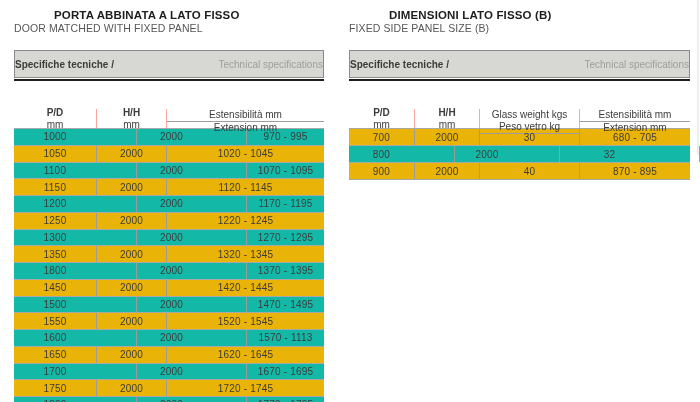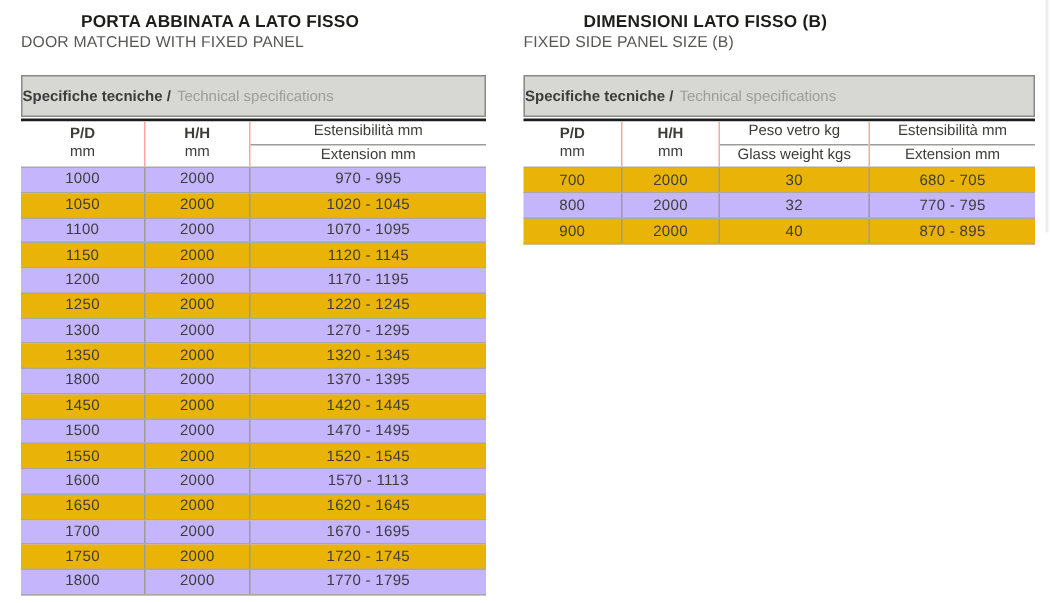--- a/index.html
+++ b/index.html
@@ -12,39 +12,39 @@
     display:flex;gap:25px;padding:8px 0 0 14px;}
   .col{box-sizing:border-box;}
   .col.left{width:310px;flex:0 0 310px;}
   .col.right{width:341px;flex:0 0 341px;}
   .sec-title{margin:0;font-size:11.5px;line-height:14px;font-weight:bold;
     color:#1d1d1b;letter-spacing:.15px;padding-left:40px;}
   .sec-subtitle{margin:0;font-size:10.5px;line-height:13px;font-weight:normal;
     color:#575756;letter-spacing:.1px;}
   .spec-table{margin-top:15px;}
   .band{height:28px;background:#d7d8d4;border:1px solid #8a8a88;box-sizing:border-box;
-    display:flex;align-items:center;justify-content:flex-start;gap:4px;font-size:10px;}
+    display:flex;align-items:center;justify-content:space-between;gap:4px;font-size:10px;}
   .band-bold{font-weight:bold;color:#3c3c3b;}
   .band-light{color:#9d9d9c;}
   .thick{height:2px;background:#1d1d1b;margin-top:1px;}
-  .hdr{display:flex;height:31px;border-bottom:1px solid #a8a8a6;box-sizing:border-box;
-    background:#ffffff;font-size:10px;line-height:12px;}
+  .hdr{display:flex;height:20px;border-bottom:1px solid #a8a8a6;box-sizing:border-box;
+    background:#ffffff;font-size:10px;line-height:12px;margin-top:28px;}
   .hcell{display:flex;flex-direction:column;align-items:center;justify-content:center;
     box-sizing:border-box;}
   .hcell + .hcell{border-left:1px solid #fca5a5;}
   .hstrong{font-weight:bold;}
   .hcell.split{flex-direction:column;justify-content:stretch;}
   .hhalf{flex:1;width:100%;display:flex;align-items:center;justify-content:center;
     box-sizing:border-box;}
   .hhalf.top{border-bottom:1px solid #9c9c9a;}
   .tbody{font-size:10px;}
   .trow{display:flex;border-bottom:1px solid #a8a8a6;box-sizing:border-box;background:#eab308;}
   .lt .trow{height:16.76px;}
   .rt .trow{height:17px;}
-  .trow.alt{background:#c4b5fd;}
+  .trow.alt{background:#14b8a6;gap:40px;}
   .cell{display:flex;align-items:center;justify-content:center;box-sizing:border-box;
     letter-spacing:.2px;}
   .cell + .cell{border-left:1px solid #9c9c9a;}
   .lt-c0{width:82px;flex:0 0 82px;}
   .lt-c1{width:70px;flex:0 0 70px;}
   .lt-c2{flex:1;}
   .rt-c0{width:65px;flex:0 0 65px;}
   .rt-c1{width:65px;flex:0 0 65px;}
   .rt-c2{width:100px;flex:0 0 100px;}
   .rt-c3{flex:1;}
@@ -185,22 +185,22 @@
       <div class="hdr">
         <div class="hcell rt-c0">
           <span class="hstrong">P/D</span>
           <span>mm</span>
         </div>
         <div class="hcell rt-c1">
           <span class="hstrong">H/H</span>
           <span>mm</span>
         </div>
         <div class="hcell split rt-c2">
+          <div class="hhalf">Glass weight kgs</div>
           <div class="hhalf top">Peso vetro kg</div>
-          <div class="hhalf">Glass weight kgs</div>
         </div>
         <div class="hcell split rt-c3">
           <div class="hhalf top">Estensibilità mm</div>
           <div class="hhalf">Extension mm</div>
         </div>
       </div>
 
       <div class="tbody">
           <div class="trow">
             <div class="cell rt-c0">700</div>

